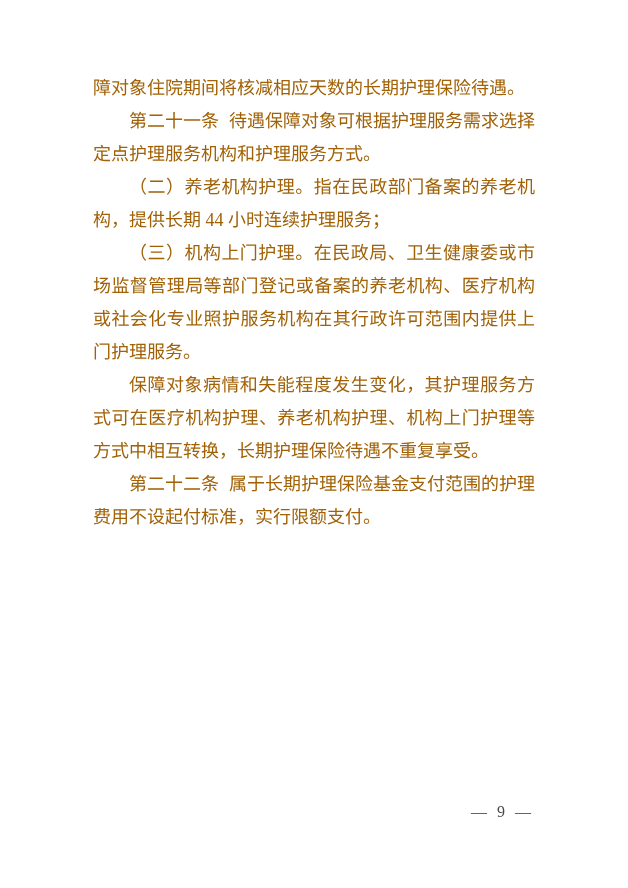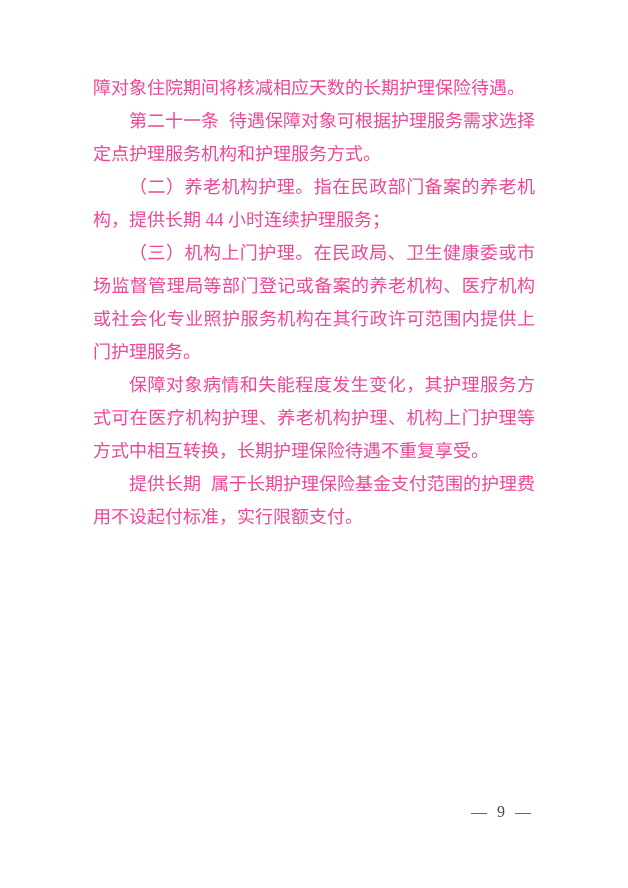--- a/index.html
+++ b/index.html
@@ -15,21 +15,21 @@
     overflow: hidden;
     font-family: "Liberation Serif", "DejaVu Serif", serif;
   }
   .body-text {
     position: absolute;
     left: 93px;
     top: 72px;
     width: 442px;
     font-size: 18px;
     line-height: 33px;
-    color: #ec4899;
+    color: #a16207;
     text-align: justify;
     text-justify: inter-ideograph;
   }
   .para {
     margin: 0;
     text-indent: 2em;
   }
   .para.no-indent {
     text-indent: 0;
   }
@@ -58,20 +58,20 @@
 
     <p class="para"><span class="article-lead">第二十一条</span><span>待遇保障对象可根据护理服务需求选择定点护理服务机构和护理服务方式。</span></p>
 
 
     <p class="para">（二）养老机构护理。指在民政部门备案的养老机构，提供长期 44 小时连续护理服务；</p>
 
     <p class="para">（三）机构上门护理。在民政局、卫生健康委或市场监督管理局等部门登记或备案的养老机构、医疗机构或社会化专业照护服务机构在其行政许可范围内提供上门护理服务。</p>
 
     <p class="para">保障对象病情和失能程度发生变化，其护理服务方式可在医疗机构护理、养老机构护理、机构上门护理等方式中相互转换，长期护理保险待遇不重复享受。</p>
 
-    <p class="para"><span class="article-lead">提供长期</span><span>属于长期护理保险基金支付范围的护理费用不设起付标准，实行限额支付。</span></p>
+    <p class="para"><span class="article-lead">第二十二条</span><span>属于长期护理保险基金支付范围的护理费用不设起付标准，实行限额支付。</span></p>
 
 
 
   </div>
 
   <div class="page-number">— 9 —</div>
 </div>
 
 </body></html>

